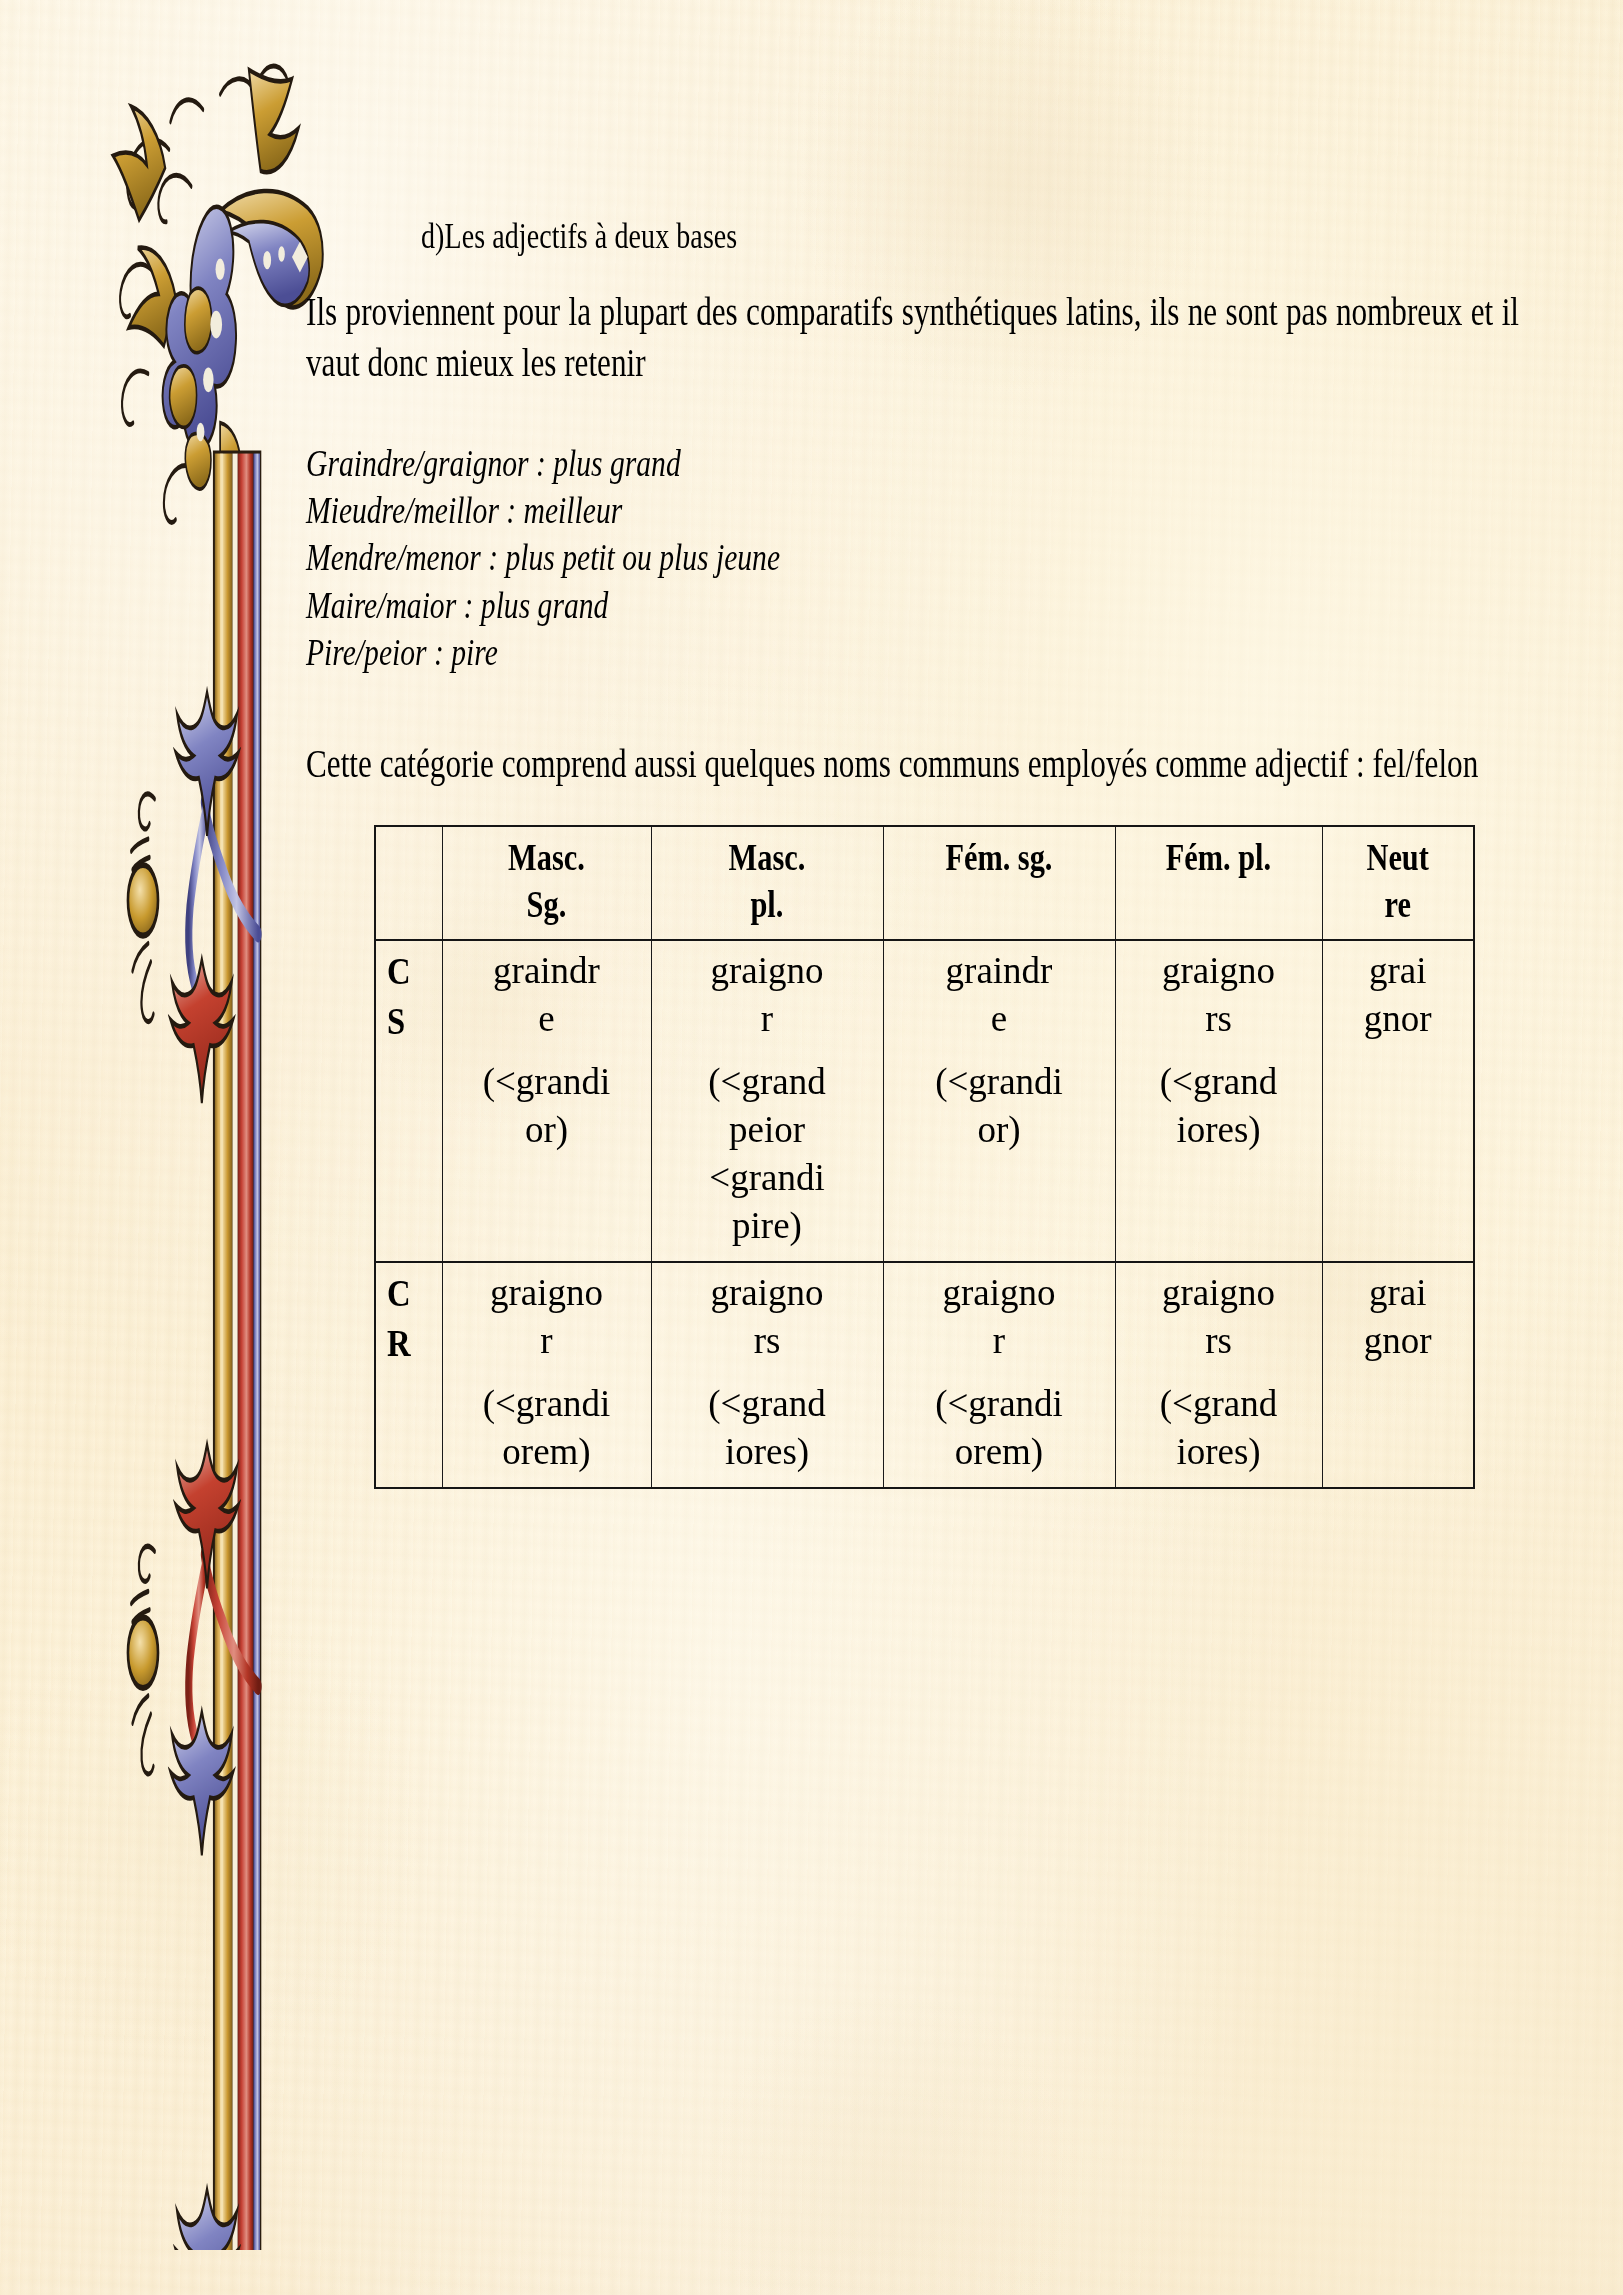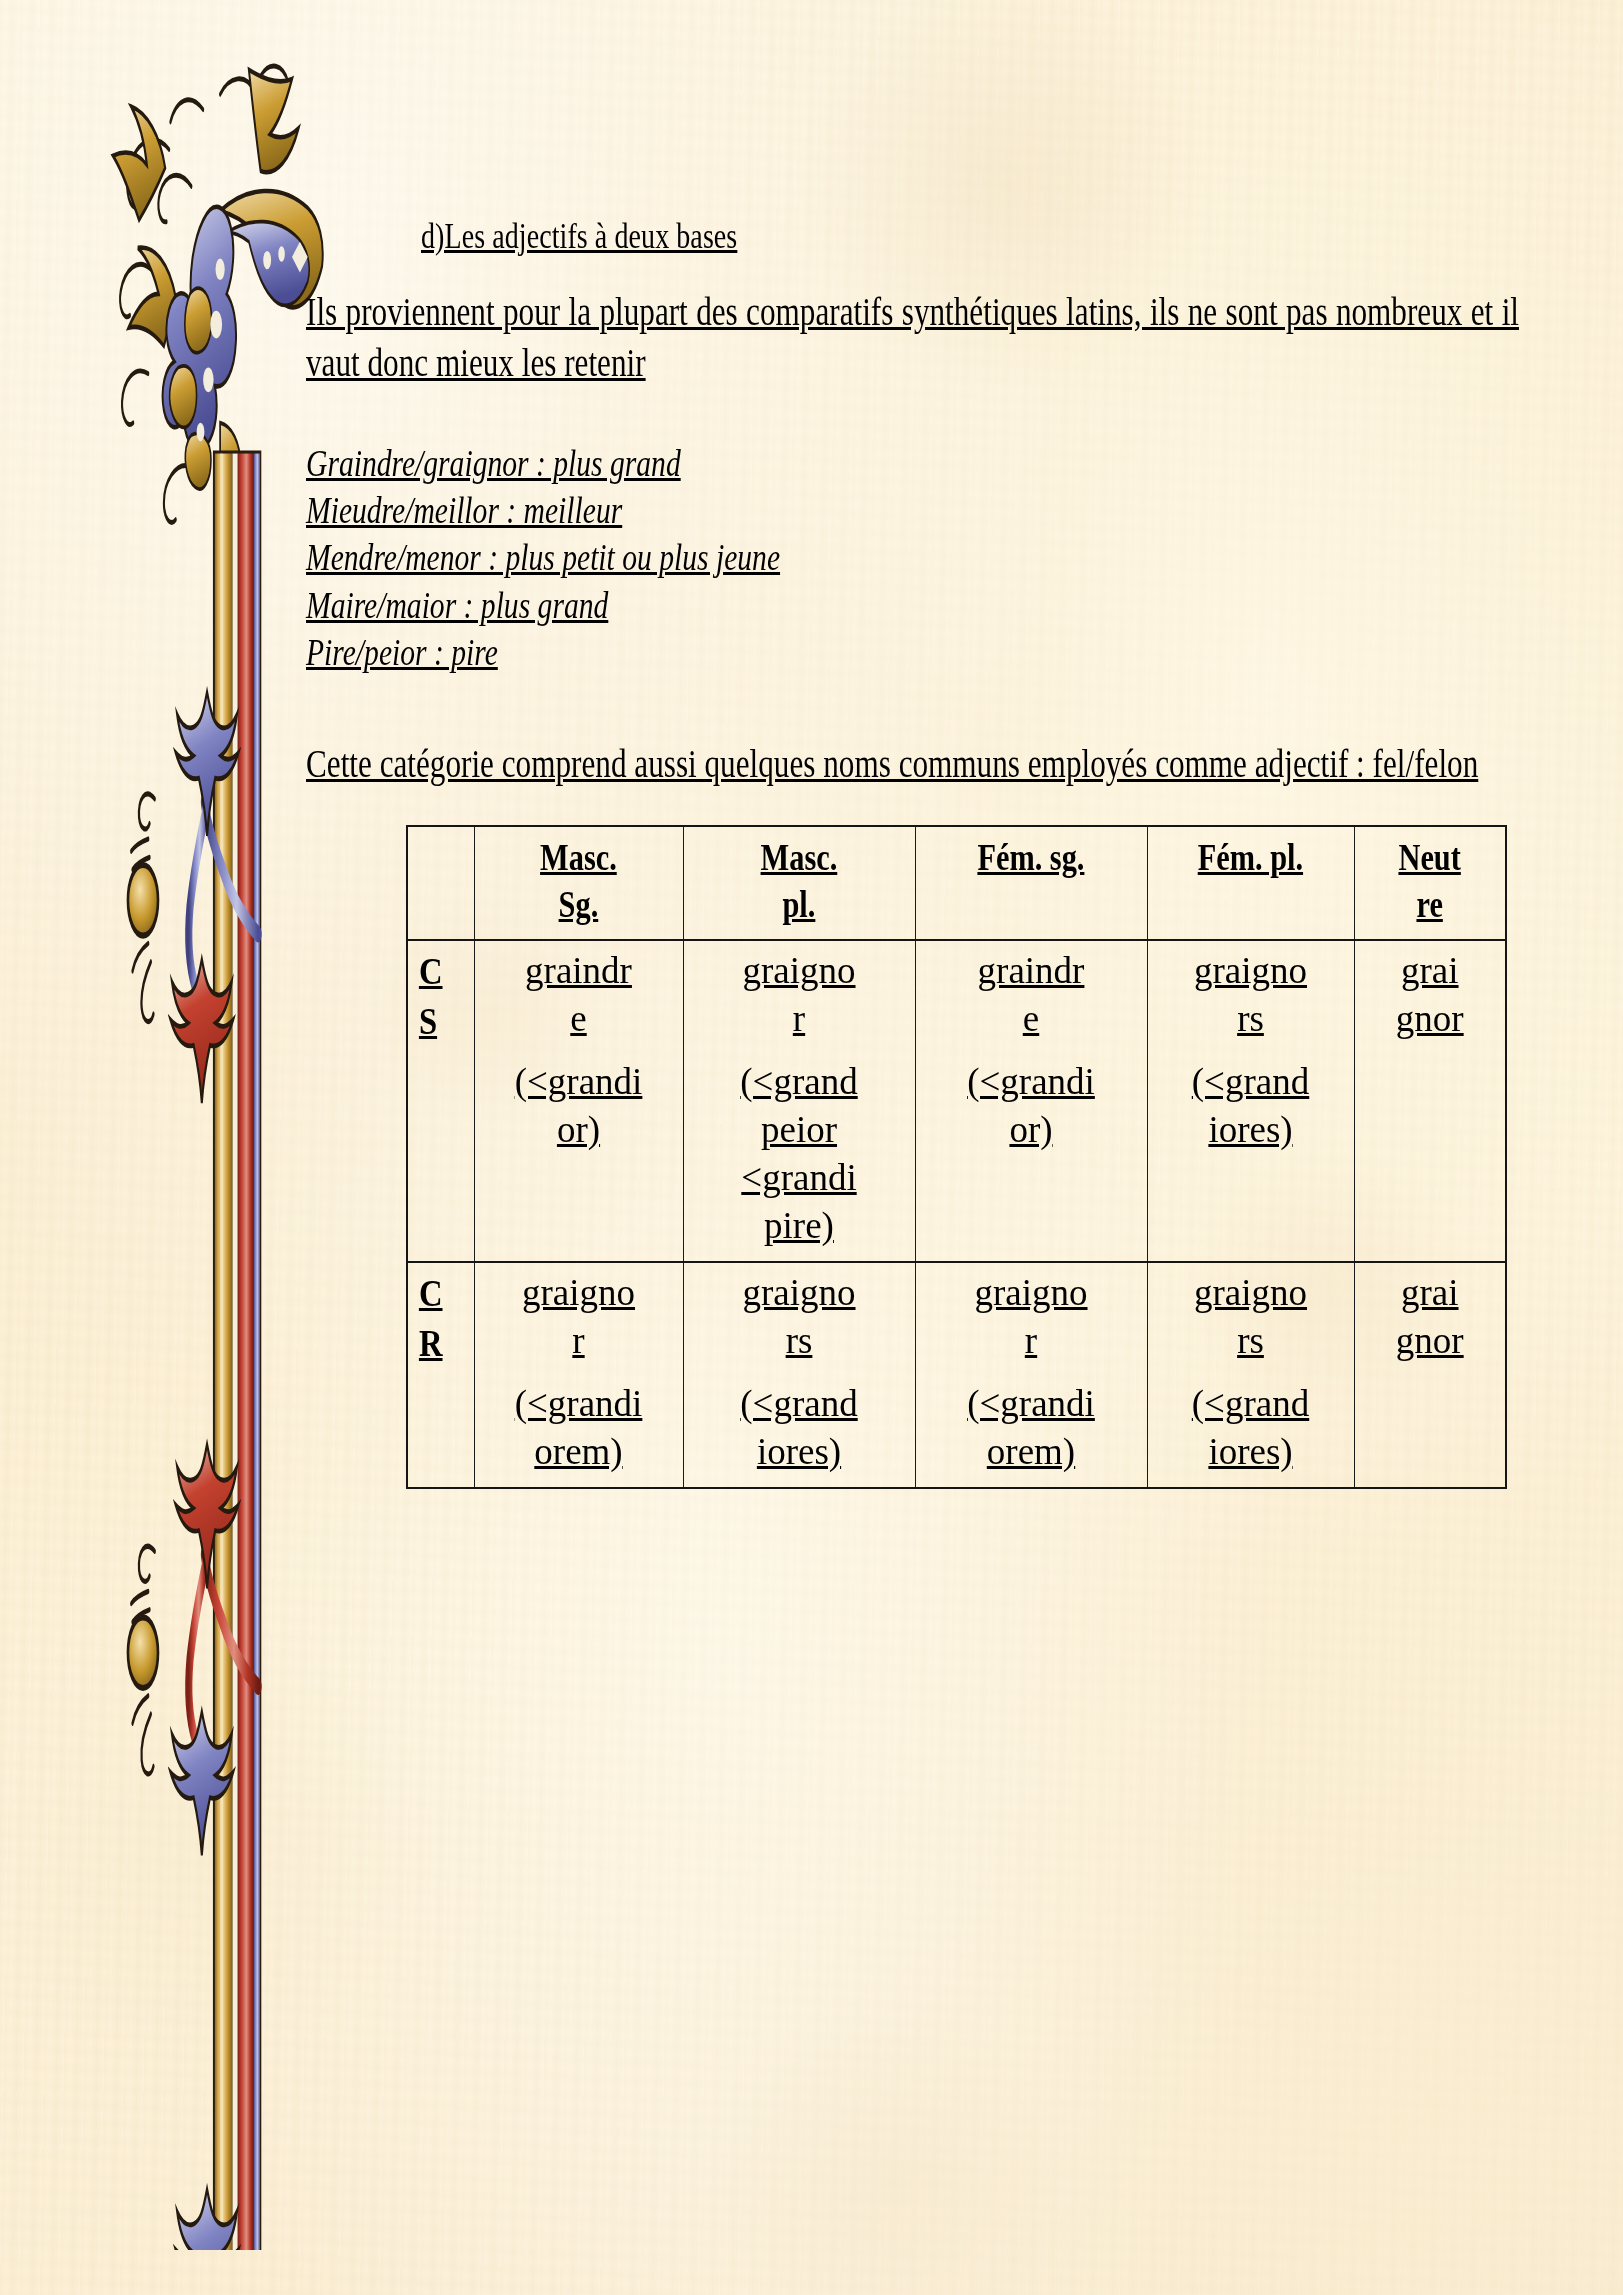--- a/index.html
+++ b/index.html
@@ -58,21 +58,20 @@
     height: 942px;
     pointer-events: none;
   }
 
   
   .content {
     position: absolute;
     left: 306px;
     top: 216px;
     width: 1213px;
-    text-decoration: underline;
   }
 
   .doc-title {
     font-size: 35px;
     line-height: 1.18;
     letter-spacing: 0.1px;
     margin: 0 0 30px 115px;
     font-stretch: condensed;
     font-family: "Liberation Serif", "DejaVu Serif", serif;
     transform: scaleX(0.80);
@@ -109,21 +108,21 @@
 
   .spacer-a { height: 29px; }
   .spacer-b { height: 63px; }
   .spacer-c { height: 35px; }
 
   
   .decl-table {
     border-collapse: collapse;
     table-layout: fixed;
     width: 1100px;
-    margin-left: 100px;
+    margin-left: 68px;
     border: 2px solid #151515;
     background: transparent;
   }
   .decl-table td, .decl-table th {
     border: 1.3px solid #1a1a1a;
     vertical-align: top;
     padding: 6.5px 2.6px 10.5px 2.6px;
     text-align: center;
     font-family: "Liberation Serif", "DejaVu Serif", serif;
   }

